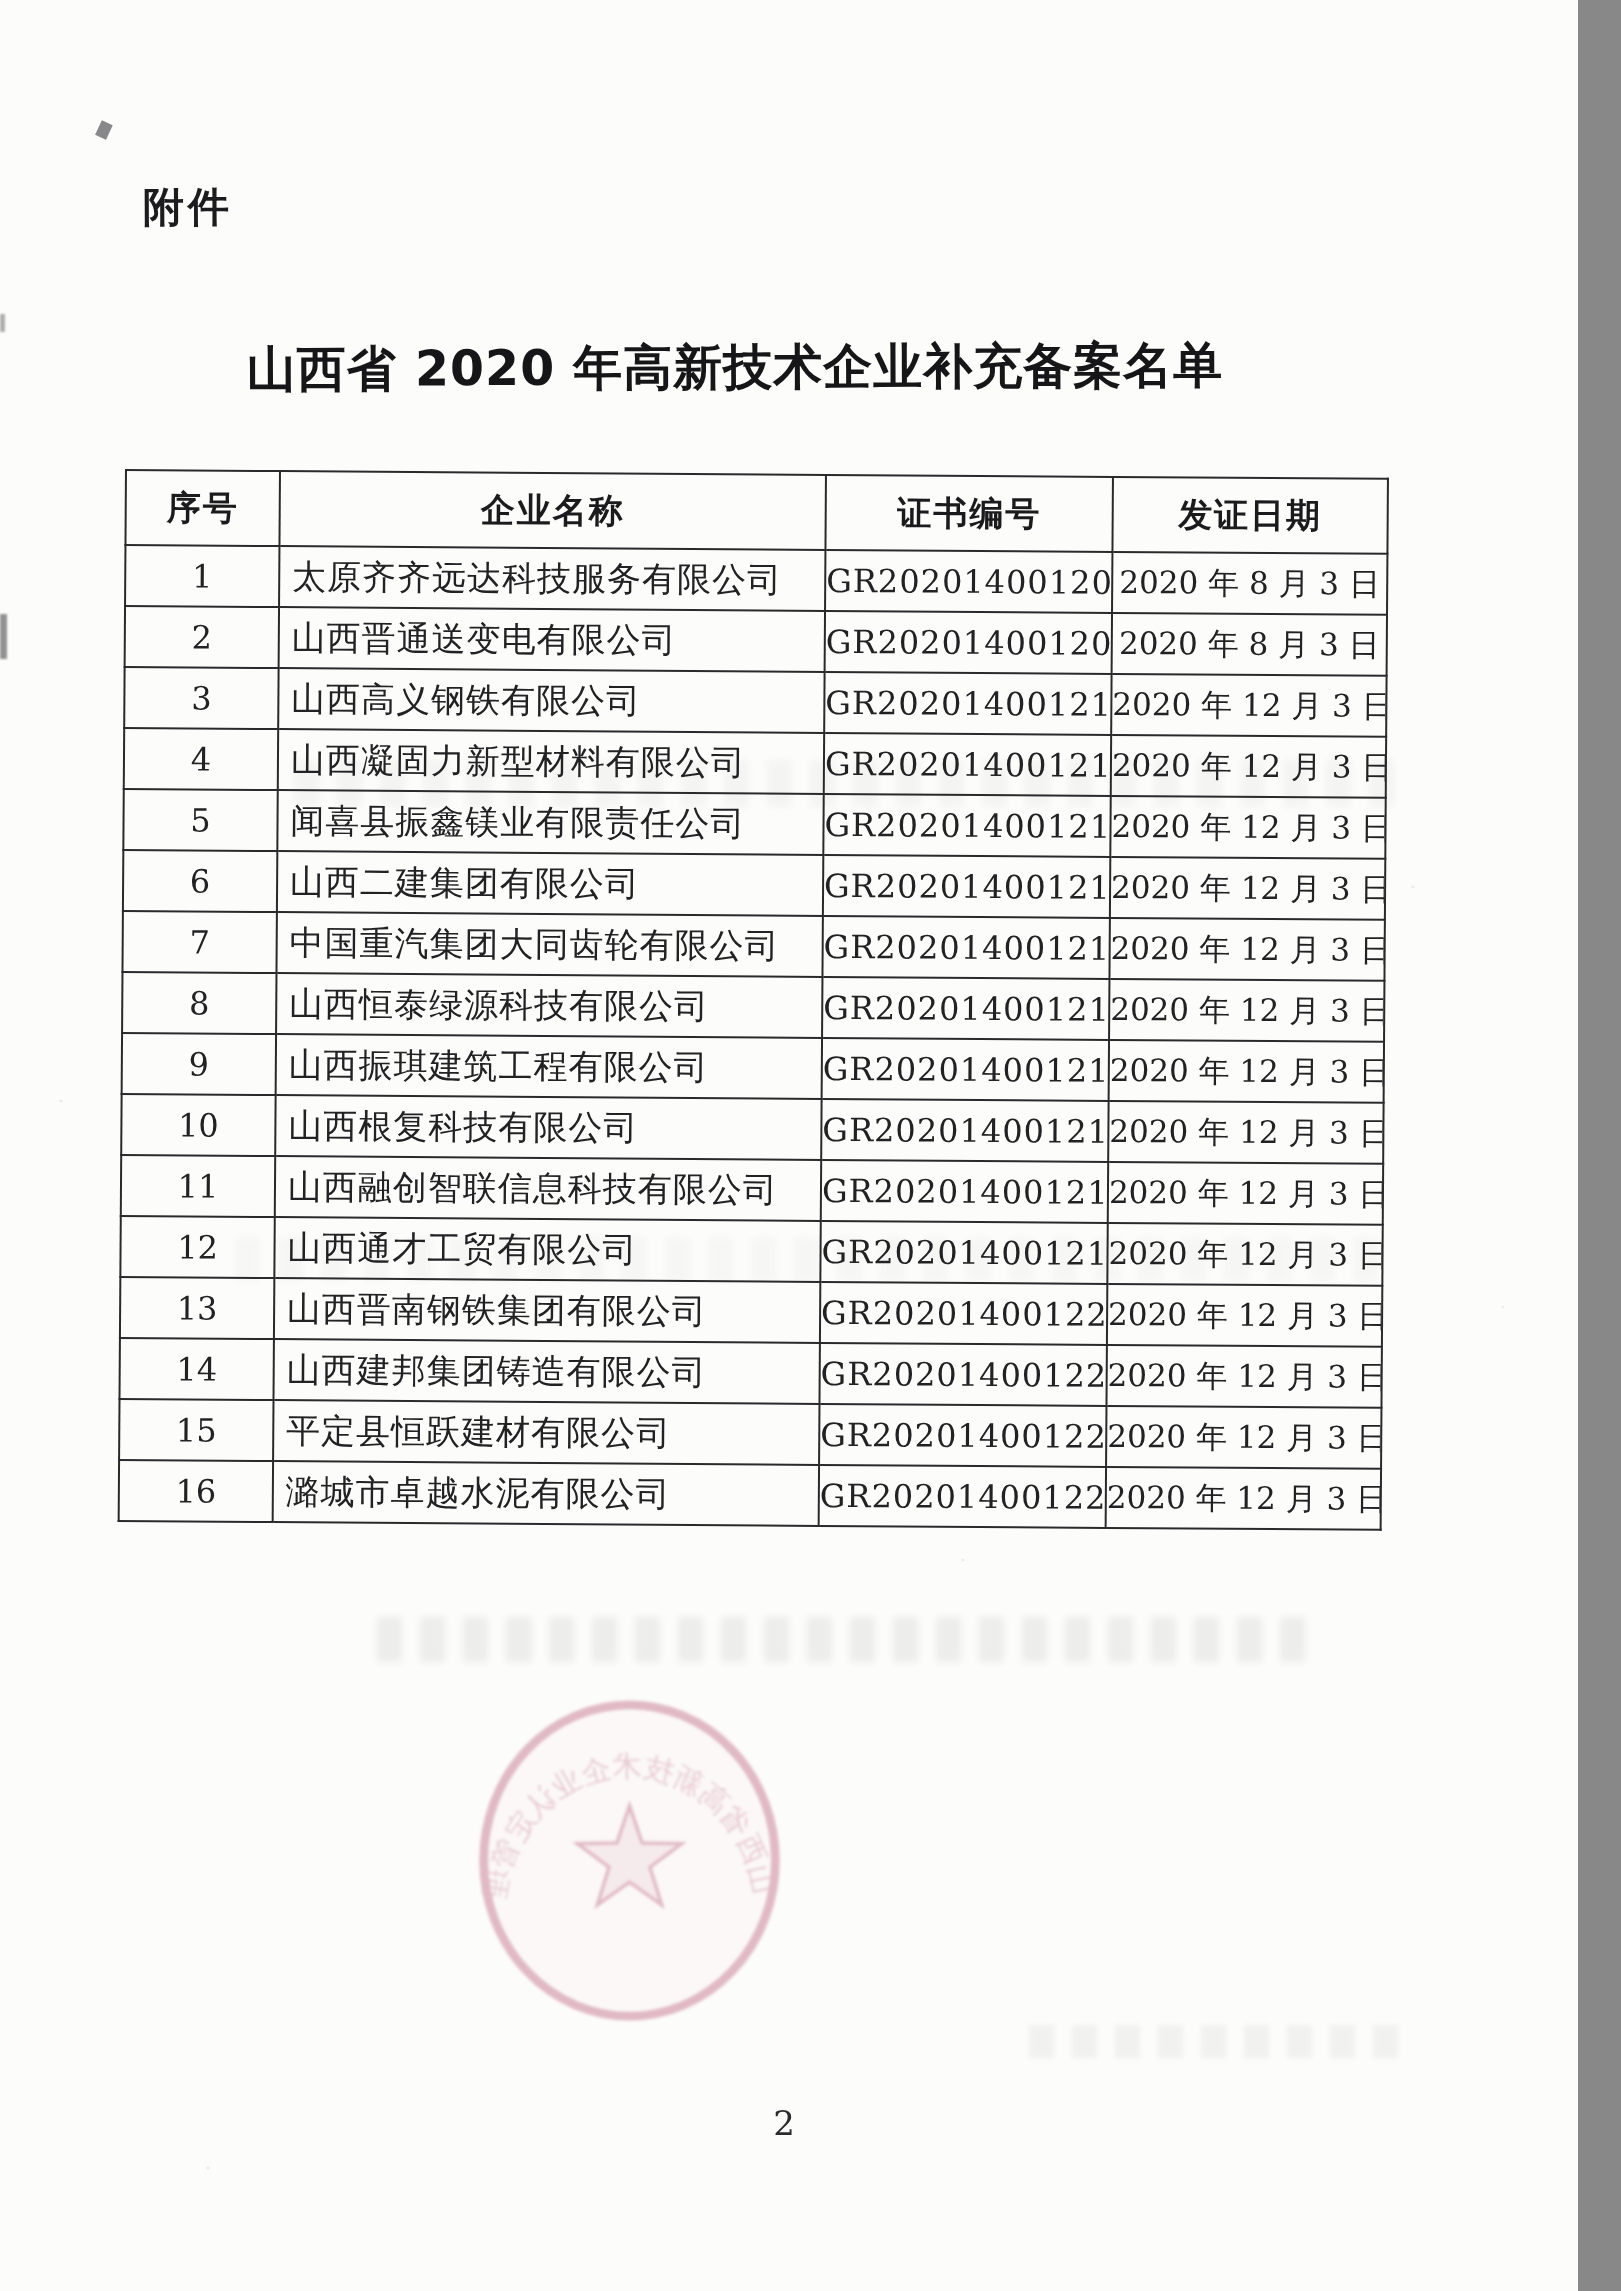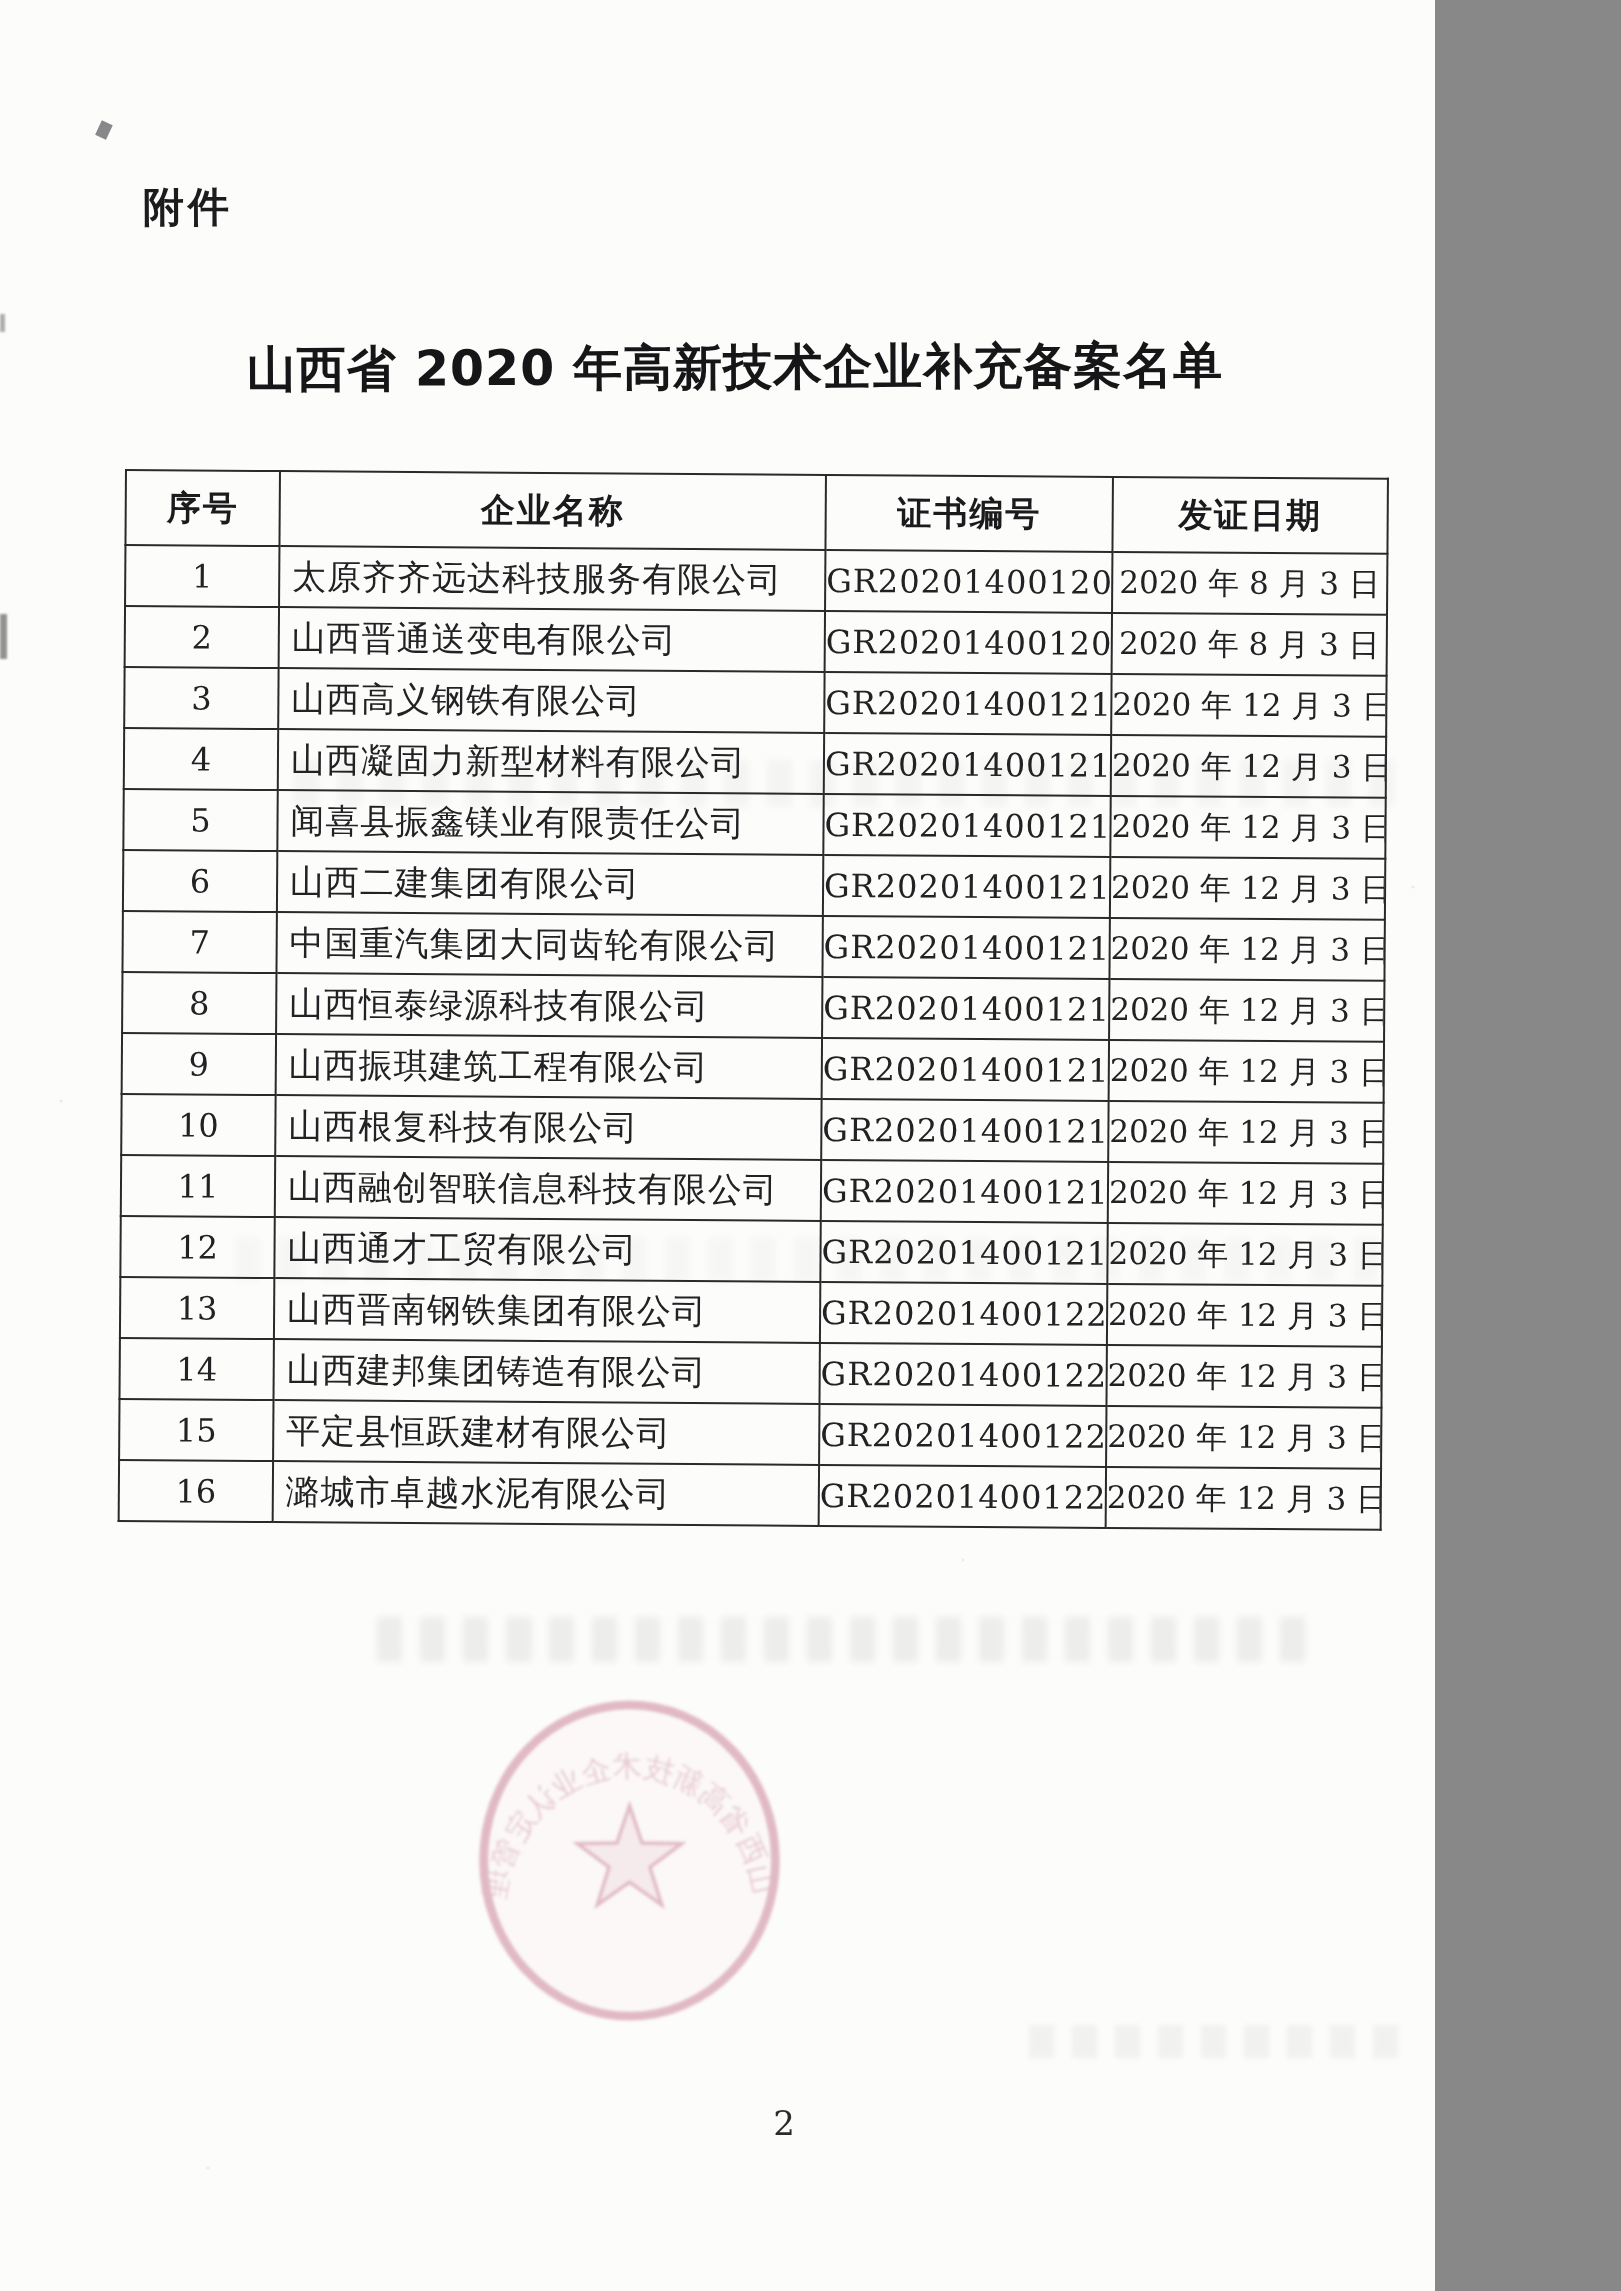--- a/index.html
+++ b/index.html
@@ -1,18 +1,18 @@
 <!DOCTYPE html>
 <html><head>
 <meta charset="utf-8">
 <style>
   html,body{margin:0;padding:0;background:#888;}
   .page{
     position:relative;
-    width:1435px;height:2292px;
+    width:1578px;height:2292px;
     background:#fcfcfa;
     overflow:hidden;
     font-family:"DejaVu Serif", serif;
     color:#202020;
   }
   
   .page::after{
     content:"";position:absolute;inset:0;pointer-events:none;
     background:
       radial-gradient(2.9px 2.9px at 61px 1101px, rgba(90,90,95,.18), transparent 70%),

